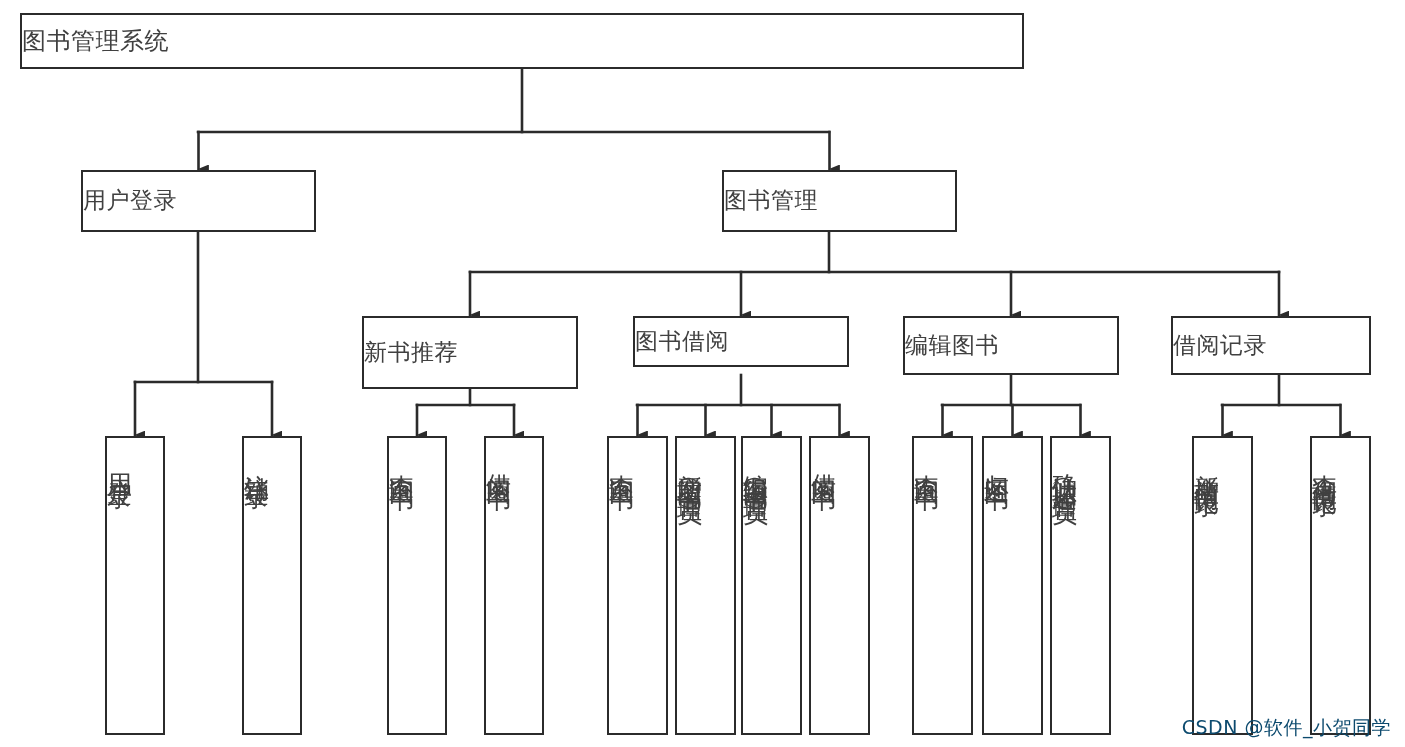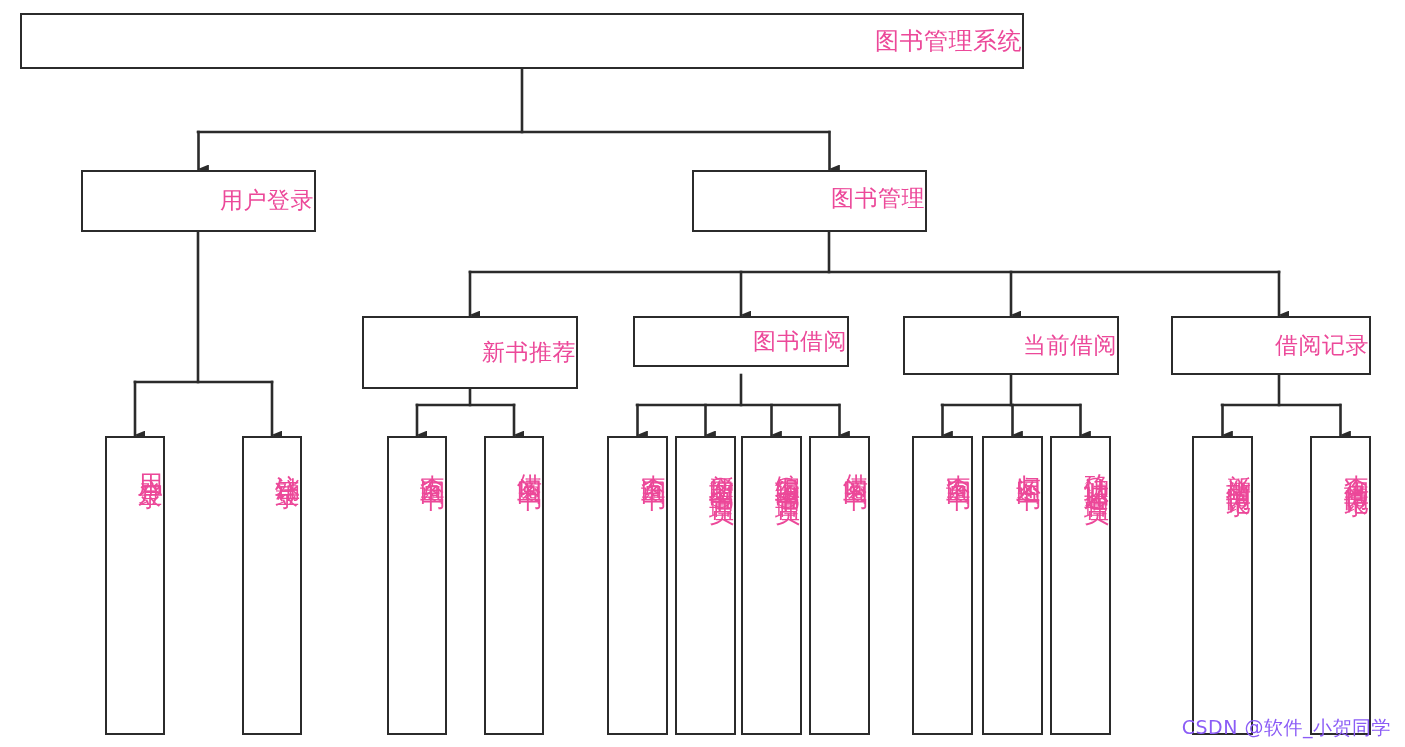--- a/index.html
+++ b/index.html
@@ -25,22 +25,22 @@
     width: 1405px;
     height: 747px;
   }
   .node {
     position: absolute;
     box-sizing: border-box;
     background: #ffffff;
     border: 2px solid #000000;
     display: flex;
     align-items: center;
-    justify-content: flex-end;
-    color: #ec4899;
+    justify-content: flex-start;
+    color: #404040;
     z-index: 3;
   }
   .node-label {
     display: block;
     text-align: center;
     line-height: 1.12;
     letter-spacing: 0.5px;
   }
   .node.horizontal .node-label {
     font-size: 23px;
@@ -58,21 +58,21 @@
     line-height: 1;
   }
   .node.root .node-label {
     font-size: 24px;
   }
   #watermark {
     position: absolute;
     right: 14px;
     bottom: 6px;
     font-size: 19px;
-    color: #8b5cf6;
+    color: #0c4a6e;
     letter-spacing: 0.5px;
     z-index: 6;
     white-space: nowrap;
     pointer-events: none;
   }
 </style>
 </head>
 <body>
 
 <div id="diagram-root">
@@ -120,31 +120,31 @@
       </g>
   </svg>
 
   <div id="node-layer">
       <div class="node horizontal root" style="left: 20px; top: 13px; width: 1004px; height: 56px; border-color: rgb(43, 43, 43); background: rgb(255, 255, 255);">
         <span class="node-label">图书管理系统</span>
       </div>
       <div class="node horizontal" style="left: 81px; top: 170px; width: 235px; height: 62px; border-color: rgb(43, 43, 43); background: rgb(255, 255, 255);">
         <span class="node-label">用户登录</span>
       </div>
-      <div class="node horizontal" style="left: 692px; top: 170px; width: 235px; height: 62px; border-color: rgb(43, 43, 43); background: rgb(255, 255, 255); font-family: Liberation Mono, monospace;">
+      <div class="node horizontal" style="left: 722px; top: 170px; width: 235px; height: 62px; border-color: rgb(43, 43, 43); background: rgb(255, 255, 255);">
         <span class="node-label">图书管理</span>
       </div>
       <div class="node horizontal" style="left: 362px; top: 316px; width: 216px; height: 73px; border-color: rgb(43, 43, 43); background: rgb(255, 255, 255);">
         <span class="node-label">新书推荐</span>
       </div>
       <div class="node horizontal" style="left: 633px; top: 316px; width: 216px; height: 51px; border-color: rgb(43, 43, 43); background: rgb(255, 255, 255);">
         <span class="node-label">图书借阅</span>
       </div>
       <div class="node horizontal" style="left: 903px; top: 316px; width: 216px; height: 59px; border-color: rgb(43, 43, 43); background: rgb(255, 255, 255);">
-        <span class="node-label">当前借阅</span>
+        <span class="node-label">编辑图书</span>
       </div>
       <div class="node horizontal" style="left: 1171px; top: 316px; width: 200px; height: 59px; border-color: rgb(43, 43, 43); background: rgb(255, 255, 255);">
         <span class="node-label">借阅记录</span>
       </div>
       <div class="node vertical" style="left: 105px; top: 436px; width: 60px; height: 299px; border-color: rgb(43, 43, 43); background: rgb(255, 255, 255);">
         <span class="node-label">用户登录</span>
       </div>
       <div class="node vertical" style="left: 242px; top: 436px; width: 60px; height: 299px; border-color: rgb(43, 43, 43); background: rgb(255, 255, 255);">
         <span class="node-label">注销登录</span>
       </div>

